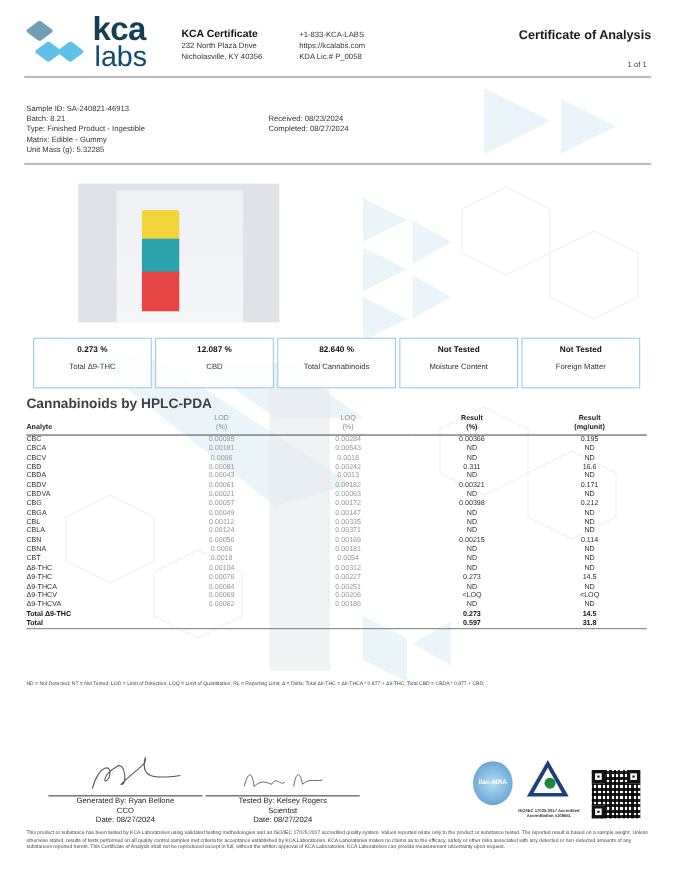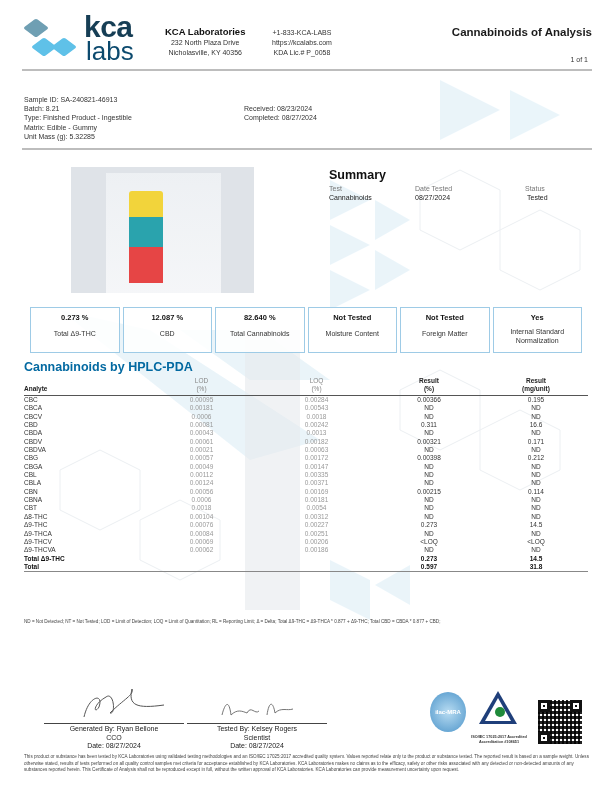--- a/index.html
+++ b/index.html
@@ -5,21 +5,21 @@
   * { box-sizing: border-box; margin: 0; padding: 0; }
   html, body { width: 612px; height: 792px; background: #ffffff; overflow: hidden; }
   body { font-family: "Liberation Sans", sans-serif; color: #222; position: relative; }
   .page { position: relative; width: 612px; height: 792px; }
 
   
   .wm { position: absolute; inset: 0; pointer-events: none; overflow: hidden; }
   .wm svg { width: 100%; height: 100%; }
 
   
-  .header { position: absolute; left: 22px; top: 12px; width: 570px; height: 58px; text-align: center; }
+  .header { position: absolute; left: 22px; top: 12px; width: 570px; height: 58px; }
   .logo { position: absolute; left: 0; top: 2px; width: 125px; height: 52px; }
   .logo .cube { position: absolute; width: 16px; height: 16px; transform: rotate(45deg) skew(-8deg,-8deg); border-radius: 2px; }
   .logo .c1 { left: 6px; top: 6px; background: #6f9fb3; }
   .logo .c2 { left: 14px; top: 25px; background: #5fc1e8; }
   .logo .c3 { left: 34px; top: 25px; background: #5fc1e8; }
   .logo .kca { position: absolute; left: 62px; top: -4px; font-family: "Liberation Sans", sans-serif; font-weight: bold; font-size: 30px; color: #163e55; letter-spacing: -0.5px; }
   .logo .labs { position: absolute; left: 64px; top: 22px; font-family: "Liberation Sans", sans-serif; font-size: 26px; color: #0c4a6e; }
   .lab-info { position: absolute; left: 143px; top: 14px; font-size: 7px; line-height: 10px; color: #333; }
   .lab-info .name { font-weight: bold; font-size: 9.5px; line-height: 12px; color: #111; }
   .contact { position: absolute; left: 250px; top: 16px; font-size: 7px; line-height: 10px; color: #333; }
@@ -48,21 +48,21 @@
   .summary .lbl { color: #777; }
   .summary .val { color: #222; }
 
   
   .cards { position: absolute; left: 30px; top: 307px; width: 552px; height: 46px; display: flex; gap: 3px; }
   .card { flex: 1; border: 1.5px solid #9ecbe6; background: rgba(255,255,255,.85); text-align: center; padding-top: 5px; }
   .card .v { font-weight: bold; font-size: 7.5px; color: #111; }
   .card .l { font-size: 7px; color: #333; margin-top: 7px; line-height: 9px; }
 
   
-  .sec-title { position: absolute; left: 24px; top: 360px; font-weight: bold; font-size: 12.5px; color: #0369a1; }
+  .sec-title { position: absolute; left: 24px; top: 360px; font-weight: bold; font-size: 12.5px; color: #404040; }
   table { position: absolute; left: 24px; top: 377px; width: 564px; border-collapse: collapse; font-size: 6.5px; }
   th { font-weight: bold; color: #222; text-align: center; line-height: 8px; padding-bottom: 2px; border-bottom: 1px solid #555; vertical-align: bottom; }
   th.light { font-weight: normal; color: #888; }
   th.left, td.left { text-align: left; }
   td { text-align: center; height: 8.35px; line-height: 8.35px; color: #333; }
   td.dim { color: #999; }
   tr.bold td { font-weight: bold; color: #111; }
   tr.last td { border-bottom: 1px solid #888; }
   .c1 { width: 120px; } .c2 { width: 115px; } .c3 { width: 115px; } .c4 { width: 110px; } .c5 { width: 104px; }
 
@@ -120,30 +120,30 @@
 
   <div class="header">
     <div class="logo">
       <div class="cube c1"></div>
       <div class="cube c2"></div>
       <div class="cube c3"></div>
       <div class="kca">kca</div>
       <div class="labs">labs</div>
     </div>
     <div class="lab-info">
-      <div class="name">KCA Laboratories</div>
+      <div class="name">KCA Certificate</div>
       <div>232 North Plaza Drive</div>
       <div>Nicholasville, KY 40356</div>
     </div>
     <div class="contact">
       <div>+1-833-KCA-LABS</div>
       <div>https://kcalabs.com</div>
       <div>KDA Lic.# P_0058</div>
     </div>
-    <div class="coa-title">Cannabinoids of Analysis</div>
+    <div class="coa-title">Certificate of Analysis</div>
     <div class="page-no">1 of 1</div>
   </div>
   <div class="rule" style="top:69px"></div>
 
   <div class="sample-meta">
     <div>Sample ID: SA-240821-46913</div>
     <div>Batch: 8.21</div>
     <div>Type: Finished Product - Ingestible</div>
     <div>Matrix: Edible - Gummy</div>
     <div>Unit Mass (g): 5.32285</div>
@@ -154,37 +154,20 @@
   </div>
   <div class="rule" style="top:148px"></div>
 
   <div class="photo">
     <div class="bag"></div>
     <div class="g gy"></div>
     <div class="g gb"></div>
     <div class="g gr"></div>
   </div>
 
-  <div class="summary">
-    <div class="h">Summary</div>
-    <div class="cols">
-      <div class="col" style="left:0">
-        <div class="lbl">Test</div>
-        <div class="val">Cannabinoids</div>
-      </div>
-      <div class="col" style="left:86px">
-        <div class="lbl">Date Tested</div>
-        <div class="val">08/27/2024</div>
-      </div>
-      <div class="col" style="left:196px">
-        <div class="lbl">Status</div>
-        <div class="val" style="padding-left:2px">Tested</div>
-      </div>
-    </div>
-  </div>
 
   <div class="cards">
     <div class="card">
       <div class="v">0.273 %</div>
       <div class="l">Total Δ9-THC</div>
     </div>
     <div class="card">
       <div class="v">12.087 %</div>
       <div class="l">CBD</div>
     </div>
@@ -192,24 +175,20 @@
       <div class="v">82.640 %</div>
       <div class="l">Total Cannabinoids</div>
     </div>
     <div class="card">
       <div class="v">Not Tested</div>
       <div class="l">Moisture Content</div>
     </div>
     <div class="card">
       <div class="v">Not Tested</div>
       <div class="l">Foreign Matter</div>
-    </div>
-    <div class="card">
-      <div class="v">Yes</div>
-      <div class="l" style="margin-top:5px">Internal Standard Normalization</div>
     </div>
   </div>
 
   <div class="sec-title">Cannabinoids by HPLC-PDA</div>
   <table>
     <thead>
       <tr>
         <th class="left c1"><span>Analyte</span></th>
         <th class="light c2">
             <div>LOD</div>

